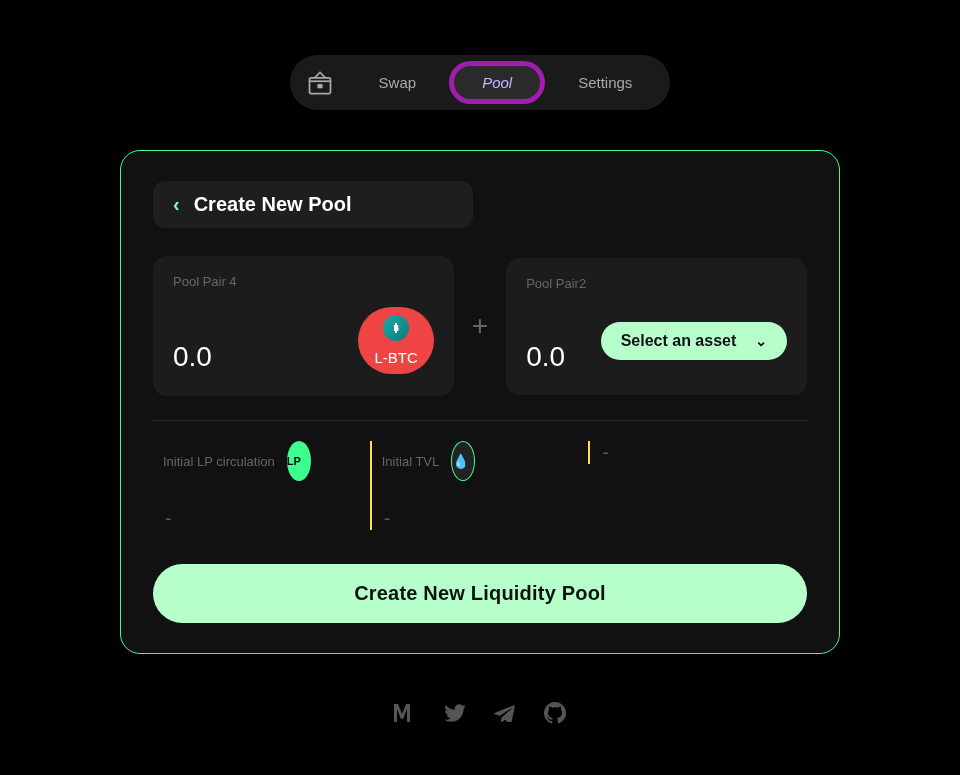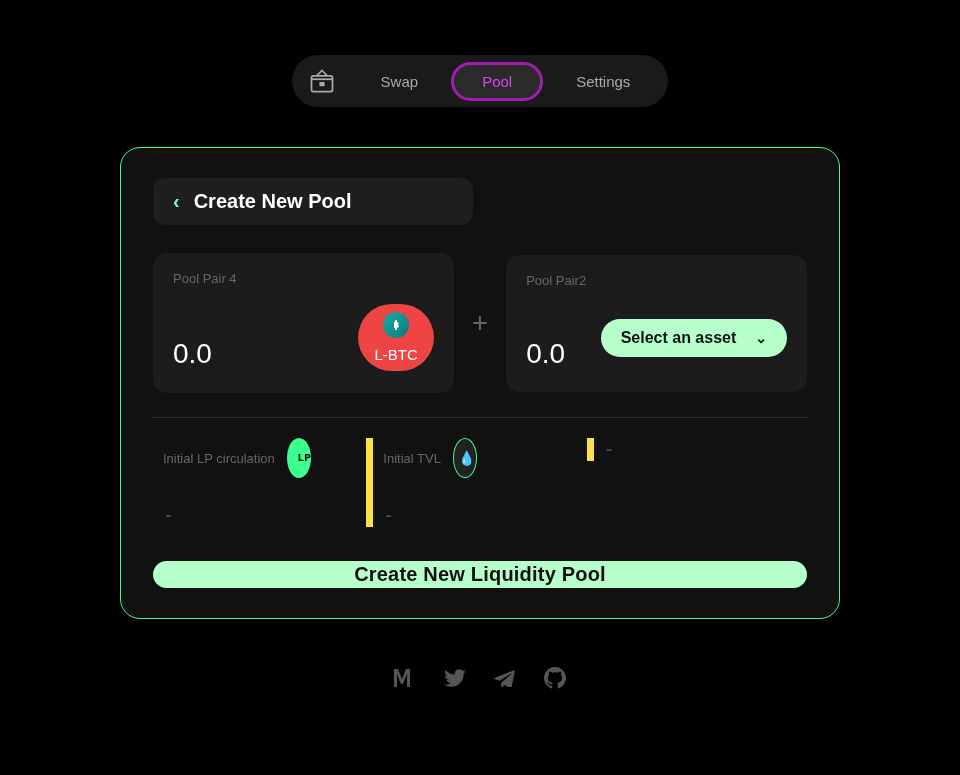--- a/index.html
+++ b/index.html
@@ -40,22 +40,23 @@
       padding: 8px 28px;
       border-radius: 50px;
       font-size: 15px;
       color: #aaa;
       cursor: pointer;
       user-select: none;
     }
 
     .nav-tab.active {
       background: #2a2a2a;
-      color: #d946ef;
-      border: 3px solid #a21caf;
+      color: #c4b5fd;
+      border: 5px solid #a21caf;
+      font-style: italic;
     }
 
     
     .main-card {
       margin-top: 40px;
       width: 720px;
       background: #111;
       border: 1.5px solid #3dff8f;
       border-radius: 20px;
       padding: 30px 32px 30px 32px;
@@ -179,45 +180,44 @@
 
     .stat-item {
       flex: 1;
       display: flex;
       flex-direction: column;
       align-items: flex-start;
       padding: 0 10px;
     }
 
     .stat-item + .stat-item {
-      border-left: 7px solid #fde047;
+      border-left: 2px solid #fde047;
     }
 
     .stat-label-row {
       display: flex;
       align-items: center;
       gap: 12px;
       margin-bottom: 26px;
     }
 
     .stat-label {
       font-size: 13px;
       color: #666;
     }
 
     .stat-icon {
       width: 24px;
       height: 40px;
       border-radius: 50%;
       display: flex;
       align-items: center;
-      justify-content: flex-end;
+      justify-content: flex-start;
       font-size: 11px;
       font-weight: 700;
-      font-family: Liberation Mono, monospace;
     }
 
     .lp-icon {
       background: #3dff8f;
       color: #000;
     }
 
     .tvl-icon {
       background: #222;
       color: #3dff8f;
@@ -238,21 +238,21 @@
       color: #555;
       padding-left: 2px;
     }
 
     
     .create-btn {
       width: 100%;
       background: #b6ffcb;
       border: none;
       border-radius: 50px;
-      padding: 2px 0;
+      padding: 18px 0;
       font-size: 20px;
       font-weight: 700;
       color: #111;
       cursor: pointer;
       letter-spacing: 0.2px;
     }
 
     
     .footer {
       margin-top: 48px;

